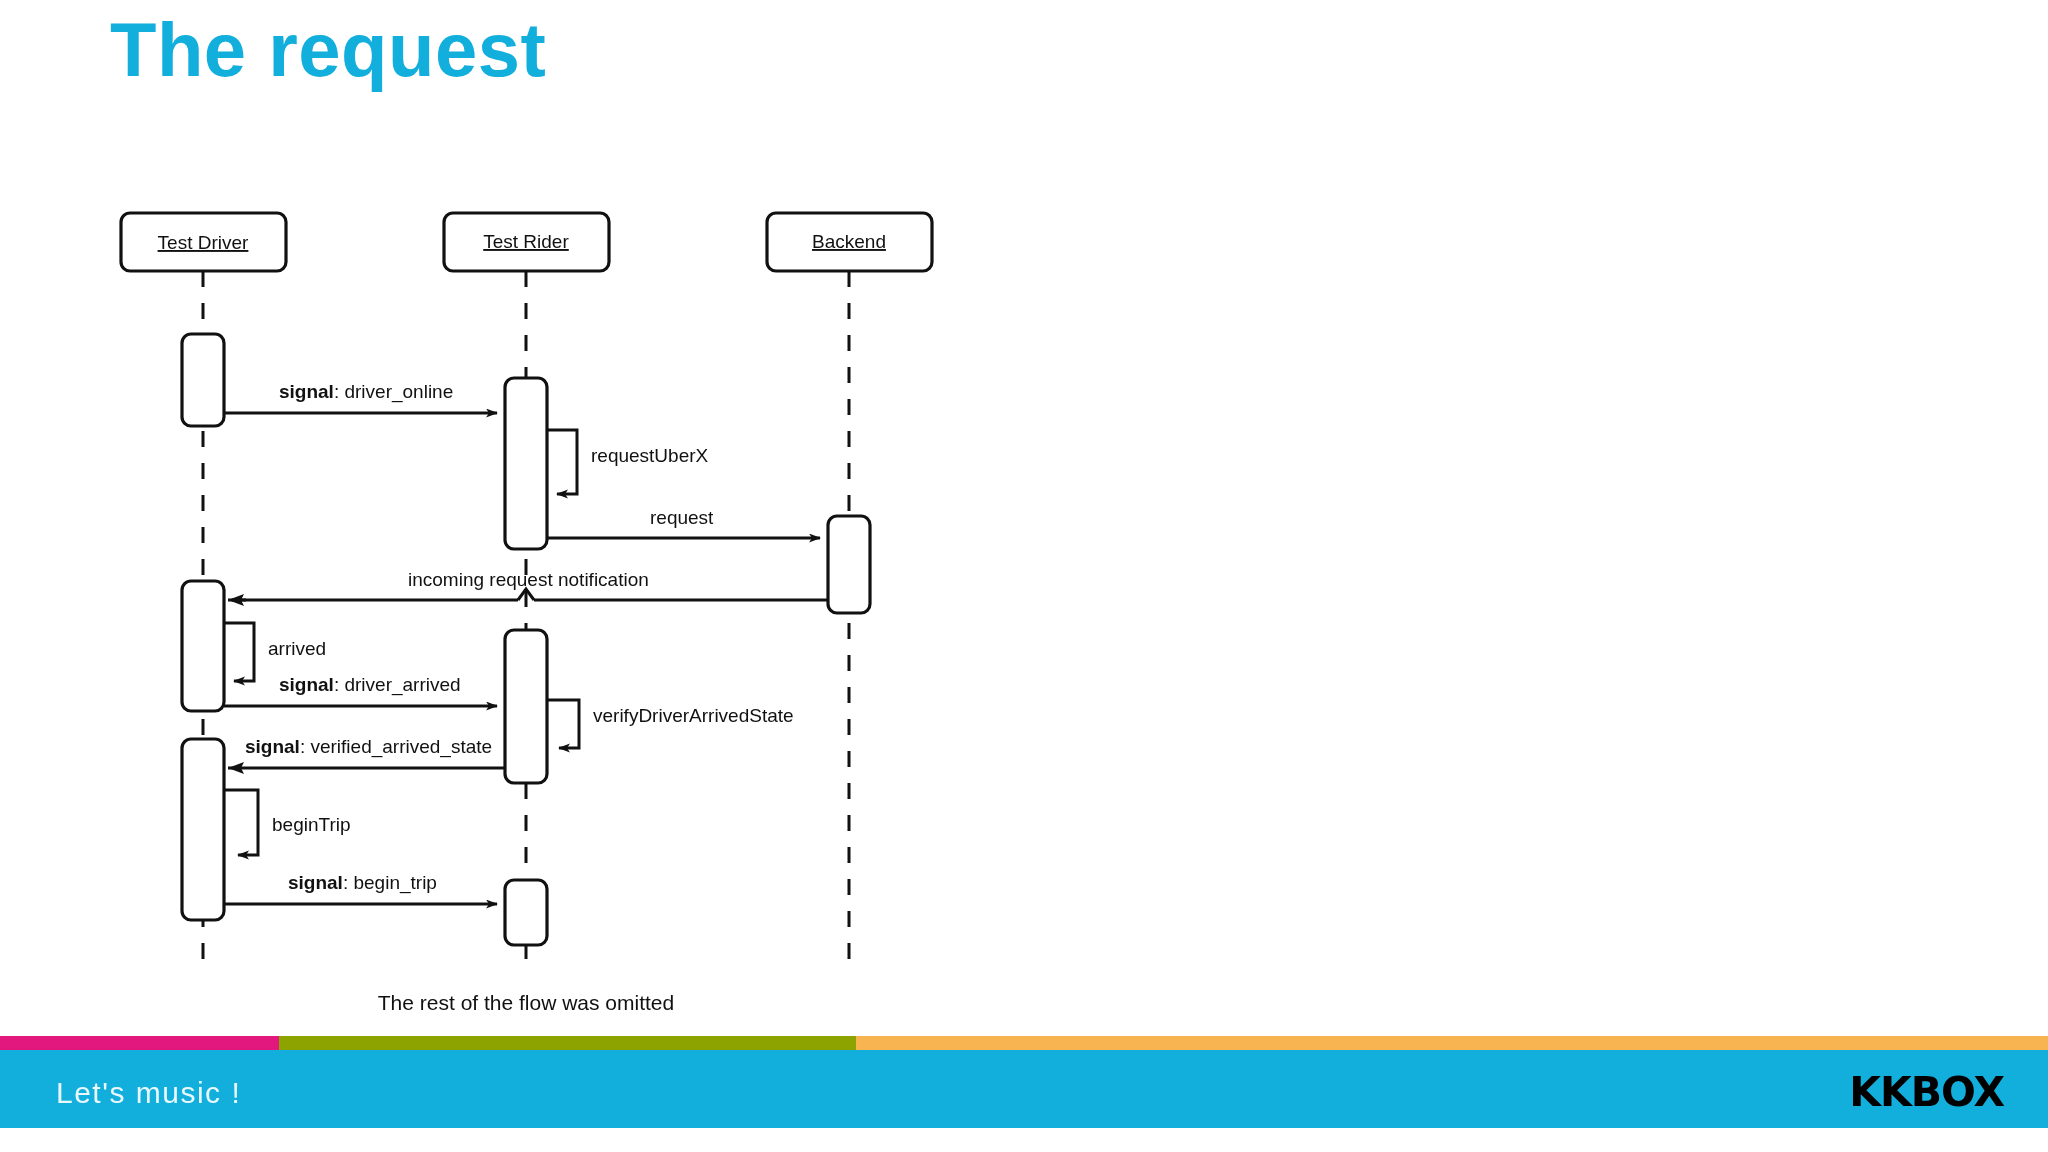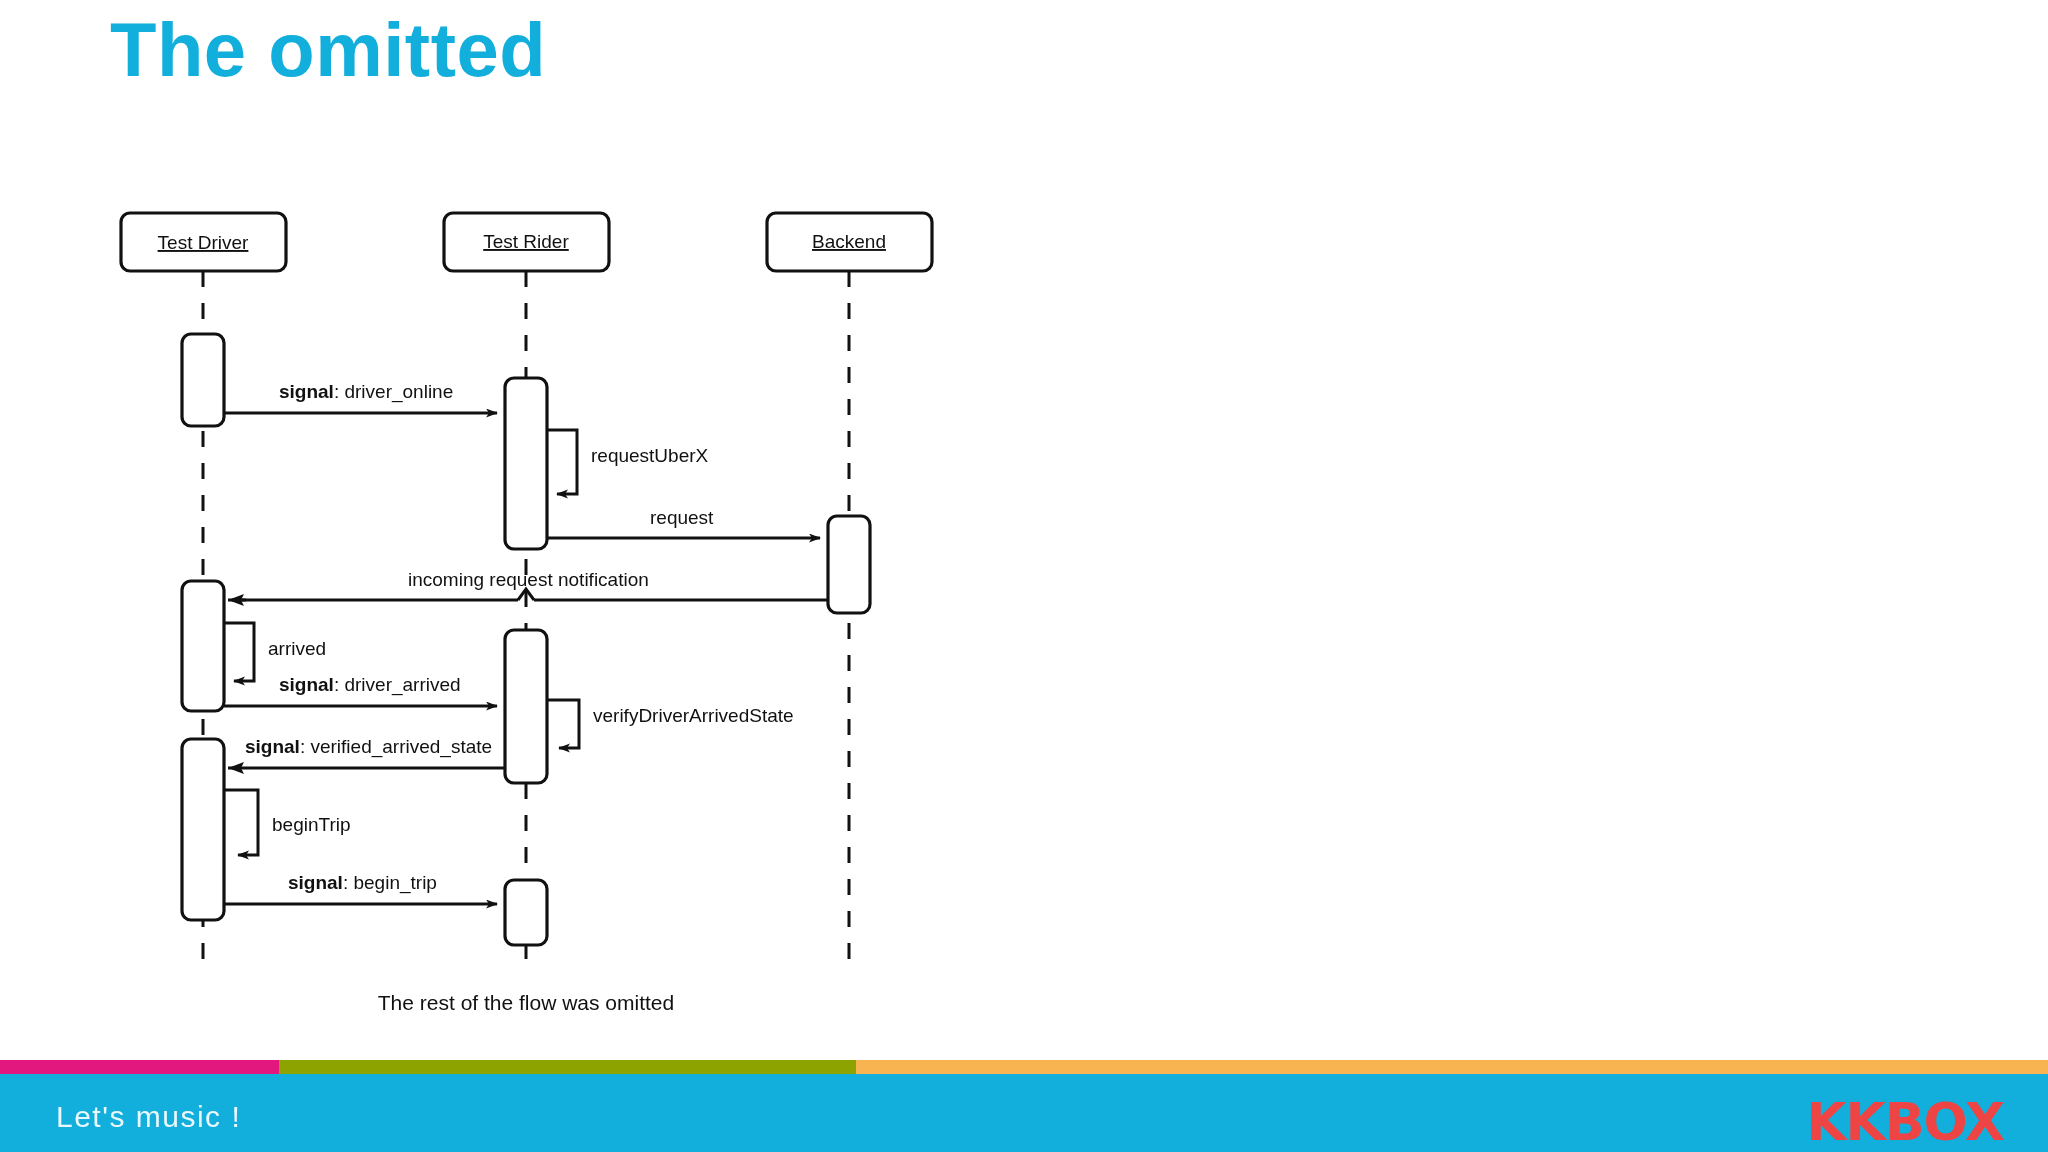--- a/index.html
+++ b/index.html
@@ -68,21 +68,21 @@
     fill: #111111;
     text-anchor: middle;
   }
 
   
   #footer {
     position: absolute;
     left: 0;
     bottom: 0;
     width: 2048px;
-    height: 92px;
+    height: 116px;
   }
   #footer-colorbar {
     position: absolute;
     left: 0;
     top: 0;
     width: 100%;
     height: 14px;
     display: flex;
   }
   .bar-seg {
@@ -102,33 +102,33 @@
     top: 40px;
     font-size: 30px;
     color: #E8F8FD;
     letter-spacing: 1.5px;
     white-space: nowrap;
   }
   #footer-logo {
     position: absolute;
     right: 44px;
     top: 32px;
-    font-size: 52px;
+    font-size: 41px;
     font-weight: bold;
-    color: #ef4444;
+    color: #000000;
     letter-spacing: -1px;
     white-space: nowrap;
     font-family: "DejaVu Sans", sans-serif;
     text-align: center;
   }
 </style>
 </head>
 <body>
 
-<div id="slide-title">The omitted</div>
+<div id="slide-title">The request</div>
 
 <div id="diagram">
 <svg width="2048" height="1060" viewBox="0 0 2048 1060" xmlns="http://www.w3.org/2000/svg">
   <defs>
     <marker id="arrowFull" markerWidth="12" markerHeight="12" refX="11" refY="4.5" orient="auto" markerUnits="userSpaceOnUse">
       <path d="M0,0 L12,4.5 L0,9 L3,4.5 Z" fill="#111111"></path>
     </marker>
     <marker id="arrowFullL" markerWidth="12" markerHeight="12" refX="11" refY="4.5" orient="auto" markerUnits="userSpaceOnUse">
       <path d="M0,0 L12,4.5 L0,9 L3,4.5 Z" fill="#111111"></path>
     </marker>

